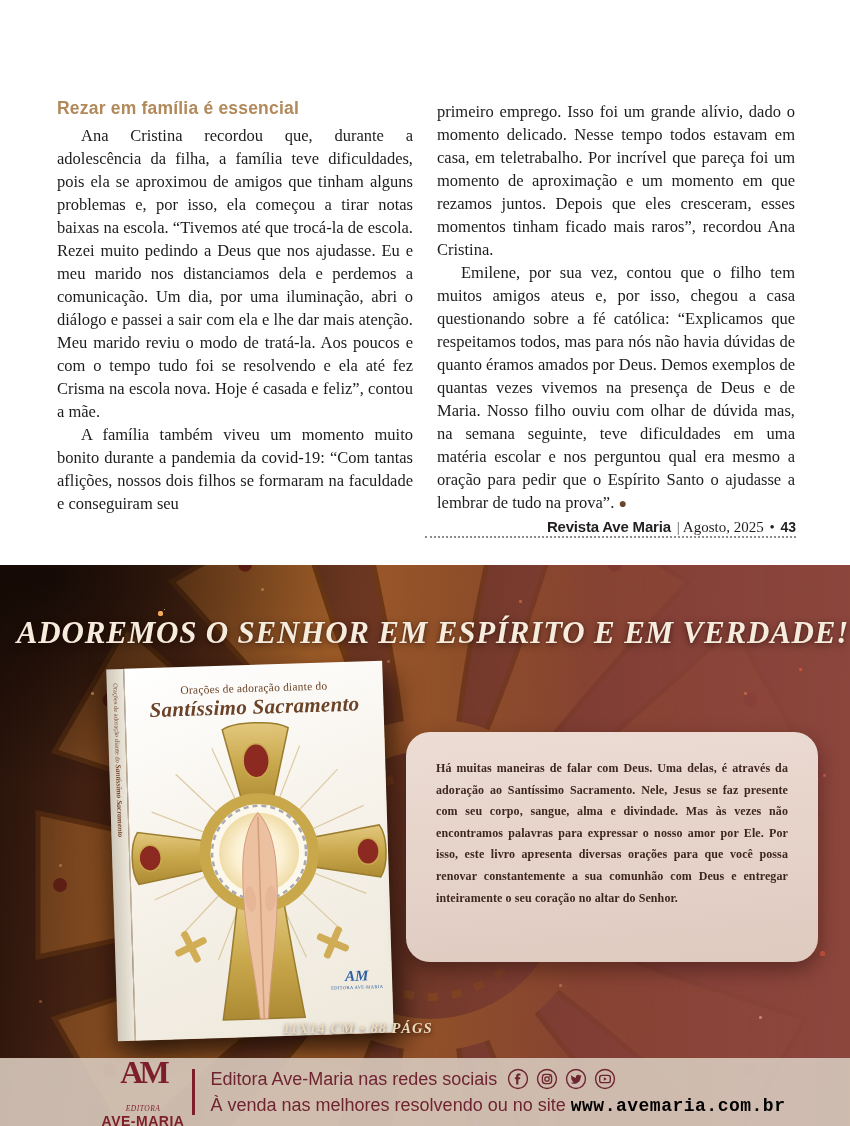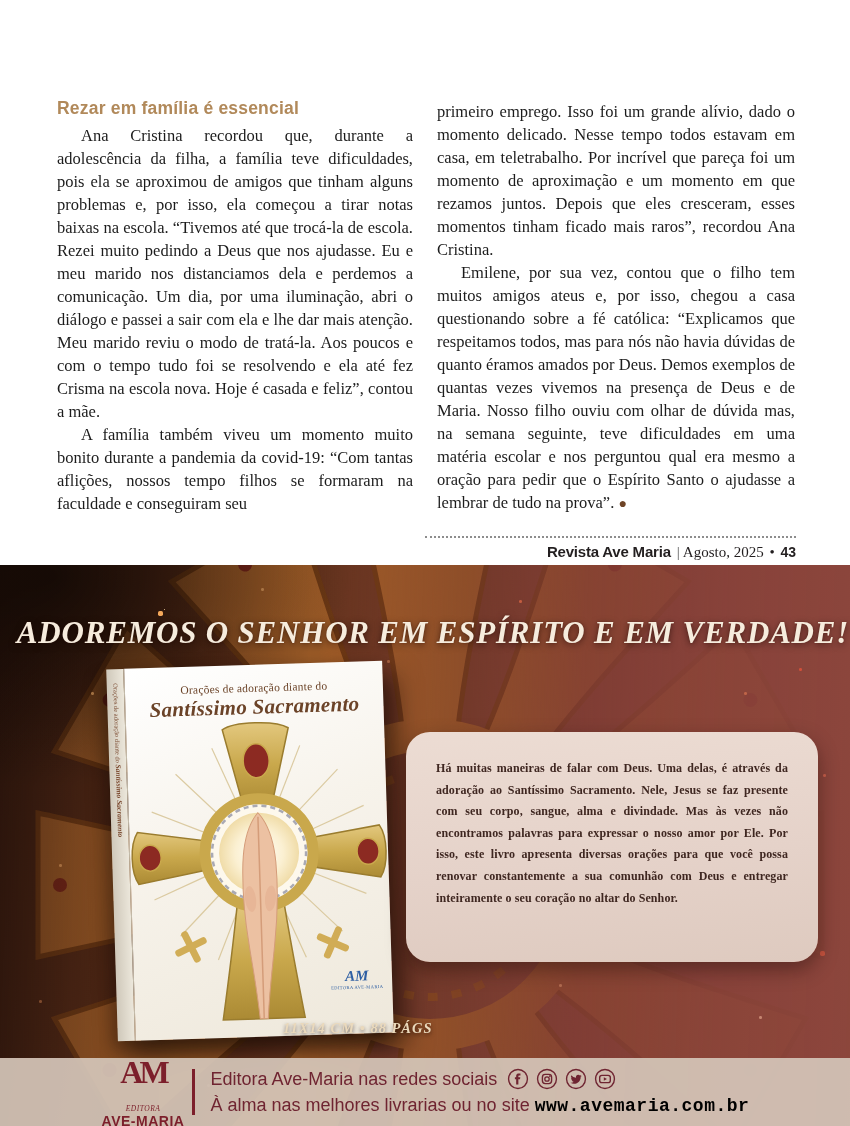--- a/index.html
+++ b/index.html
@@ -11,21 +11,21 @@
   .col-left{left:57px;top:97px;width:356px;}
   .col-right{left:437px;top:100px;width:358px;}
   .col p{margin:0;}
   .col p.indent{text-indent:24px;}
   .article-heading{margin:0 0 4px 0;font-family:"Liberation Sans",sans-serif;
         font-weight:700;font-size:17.5px;color:#b1895a;text-align:left;letter-spacing:.2px;}
   .end-dot{color:#6e4426;font-size:14px;}
 
   .article-rule{position:absolute;left:425px;top:536px;width:371px;height:0;
         border-top:2px dotted #8d8d8d;}
-  .article-credit{position:absolute;top:543px;right:54px;white-space:nowrap;
+  .article-credit{position:absolute;top:518px;right:54px;white-space:nowrap;
         font-size:15px;color:#231f20;}
   .article-credit .mag{font-family:"Liberation Sans",sans-serif;font-weight:700;letter-spacing:-.2px;}
   .article-credit .sep{color:#555;padding:0 3px 0 6px;font-weight:400;}
   .article-credit .issue{font-family:"Liberation Serif",serif;}
   .article-credit .bullet{padding:0 2px;}
   .article-credit .pg{font-family:"Liberation Sans",sans-serif;font-weight:700;font-size:14px;}
 
   
   .ad{position:absolute;left:0;top:565px;width:850px;height:561px;overflow:hidden;
       background:linear-gradient(100deg,#33190f 0%,#4e2715 16%,#64331c 32%,#713a26 46%,#7c4133 62%,#86463e 80%,#8c4a42 100%);}
@@ -99,21 +99,21 @@
   .bar-line2 .url{font-family:"Liberation Mono",monospace;font-weight:700;letter-spacing:.5px;color:#000000;}
 </style>
 </head>
 <body>
 
 <div class="page">
 
   <div class="col col-left">
     <h2 class="article-heading">Rezar em família é essencial</h2>
     <p class="indent">Ana Cristina recordou que, durante a adolescência da filha, a família teve dificuldades, pois ela se aproximou de amigos que tinham alguns problemas e, por isso, ela começou a tirar notas baixas na escola. “Tivemos até que trocá-la de escola. Rezei muito pedindo a Deus que nos ajudasse. Eu e meu marido nos distanciamos dela e perdemos a comunicação. Um dia, por uma iluminação, abri o diálogo e passei a sair com ela e lhe dar mais atenção. Meu marido reviu o modo de tratá-la. Aos poucos e com o tempo tudo foi se resolvendo e ela até fez Crisma na escola nova. Hoje é casada e feliz”, contou a mãe.</p>
-    <p class="indent">A família também viveu um momento muito bonito durante a pandemia da covid-19: “Com tantas aflições, nossos tempo filhos se formaram na faculdade e conseguiram seu</p>
+    <p class="indent">A família também viveu um momento muito bonito durante a pandemia da covid-19: “Com tantas aflições, nossos dois filhos se formaram na faculdade e conseguiram seu</p>
   </div>
 
   <div class="col col-right">
     <p>primeiro emprego. Isso foi um grande alívio, dado o momento delicado. Nesse tempo todos estavam em casa, em teletrabalho. Por incrível que pareça foi um momento de aproximação e um momento em que rezamos juntos. Depois que eles cresceram, esses momentos tinham ficado mais raros”, recordou Ana Cristina.</p>
     <p class="indent"><span>Emilene, por sua vez, contou que o filho tem muitos amigos ateus e, por isso, chegou a casa questionando sobre a fé católica: “Explicamos que respeitamos todos, mas para nós não havia dúvidas de quanto éramos amados por Deus. Demos exemplos de quantas vezes vivemos na presença de Deus e de Maria. Nosso filho ouviu com olhar de dúvida mas, na semana seguinte, teve dificuldades em uma matéria escolar e nos perguntou qual era mesmo a oração para pedir que o Espírito Santo o ajudasse a lembrar de tudo na prova”.</span> <span class="end-dot">●</span></p>
   </div>
 
   <div class="article-rule"></div>
 
   <div class="article-credit">
@@ -297,19 +297,19 @@
               <path fill="#6f2431" d="M18.2 8.6c-.4.2-.9.3-1.4.4.5-.3.9-.8 1.1-1.4-.5.3-1 .5-1.6.6a2.5 2.5 0 0 0-4.3 2.3 7.1 7.1 0 0 1-5.2-2.6 2.5 2.5 0 0 0 .8 3.3c-.4 0-.8-.1-1.1-.3 0 1.2.8 2.2 2 2.4-.4.1-.8.1-1.1.1.3 1 1.2 1.7 2.3 1.7a5 5 0 0 1-3.7 1 7.1 7.1 0 0 0 3.9 1.1c4.6 0 7.2-3.9 7.2-7.2v-.3c.5-.4.9-.8 1.1-1.1z"></path>
             </svg>
             <svg width="22" height="22" viewBox="0 0 24 24">
               <circle cx="12" cy="12" r="10.3" fill="none" stroke="#6f2431" stroke-width="1.5"></circle>
               <rect x="6.2" y="8" width="11.6" height="8" rx="2.4" fill="none" stroke="#6f2431" stroke-width="1.5"></rect>
               <path fill="#6f2431" d="M10.7 10.2l3.4 1.8-3.4 1.8z"></path>
             </svg>
           </span>
         </div>
         <div class="bar-line2">
-          <span>À alma nas melhores livrarias ou no site </span><span class="url">www.avemaria.com.br</span>
+          <span>À venda nas melhores resolvendo ou no site </span><span class="url">www.avemaria.com.br</span>
         </div>
       </div>
     </div>
 
   </div>
 </div>
 
 </body></html>

